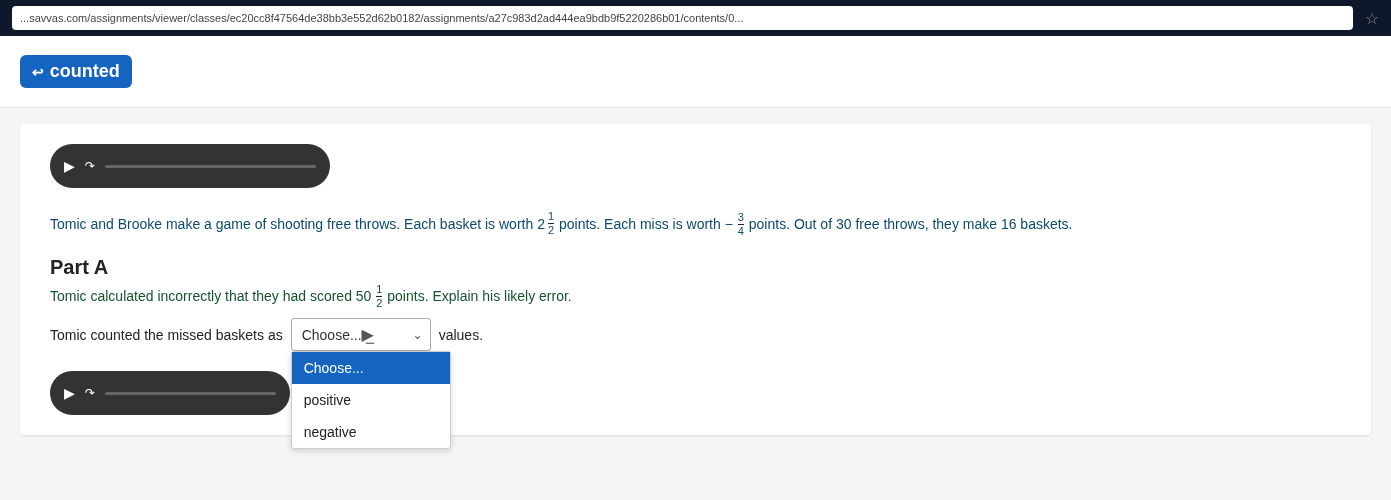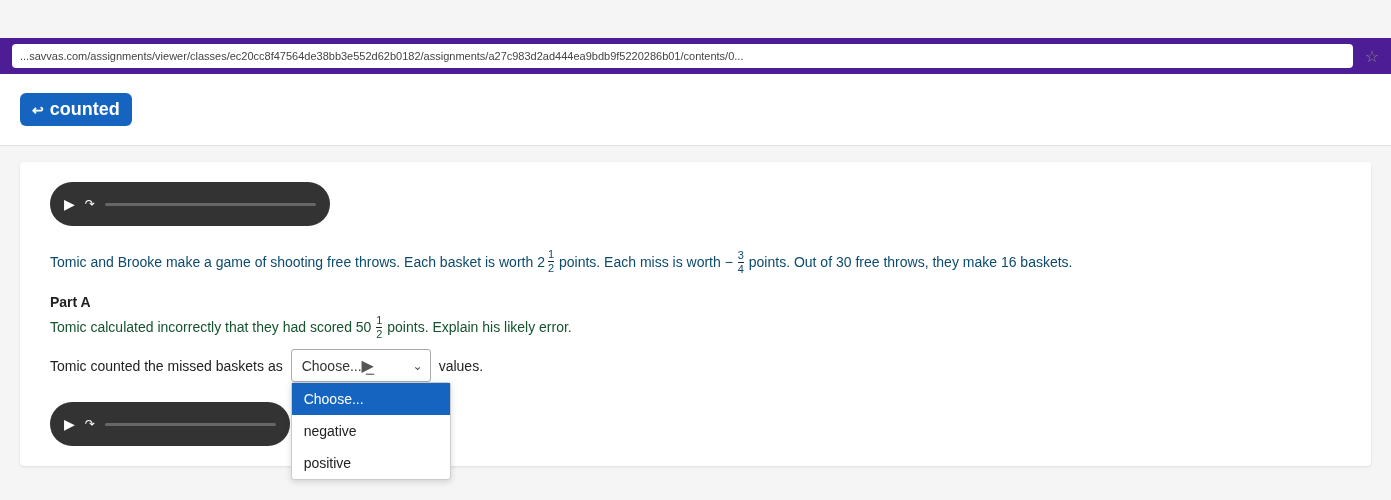--- a/index.html
+++ b/index.html
@@ -6,27 +6,26 @@
     body {
       font-family: Arial, sans-serif;
       background: #f5f5f5;
       width: 1391px;
       min-height: 500px;
       overflow: hidden;
     }
 
     
     .browser-bar {
-      background: #4c1d95;
+      background: #0f172a;
       height: 36px;
       display: flex;
       align-items: center;
       padding: 0 12px;
       gap: 8px;
-      margin-top: 38px;
     }
     .url-bar {
       flex: 1;
       background: white;
       border-radius: 4px;
       height: 24px;
       display: flex;
       align-items: center;
       padding: 0 8px;
       font-size: 11px;
@@ -122,21 +121,21 @@
 
     
     .question-text {
       font-size: 14px;
       color: #0c4a6e;
       line-height: 1.6;
       margin-bottom: 18px;
     }
     .part-label {
       font-weight: bold;
-      font-size: 14px;
+      font-size: 20px;
       color: #222;
       margin-bottom: 6px;
       margin-top: 8px;
     }
     .sub-question {
       font-size: 14px;
       color: #14532d;
       line-height: 1.6;
       margin-bottom: 8px;
     }
@@ -307,22 +306,22 @@
 
     <div class="dropdown-wrapper">
       <div class="dropdown-select">
         <span>Choose...</span>
         <span class="dropdown-cursor">▶̲</span>
         <span class="dropdown-arrow">⌄</span>
       </div>
 
       <div class="dropdown-menu">
         <div class="dropdown-menu-item active">Choose...</div>
+        <div class="dropdown-menu-item">positive</div>
         <div class="dropdown-menu-item">negative</div>
-        <div class="dropdown-menu-item">positive</div>
       </div>
     </div>
 
     <span>values.</span>
   </div>
 
   <div class="audio-player-2">
     <span class="play-btn">▶</span>
     <span class="replay-icon">↷</span>
     <div class="progress-bar"></div>

